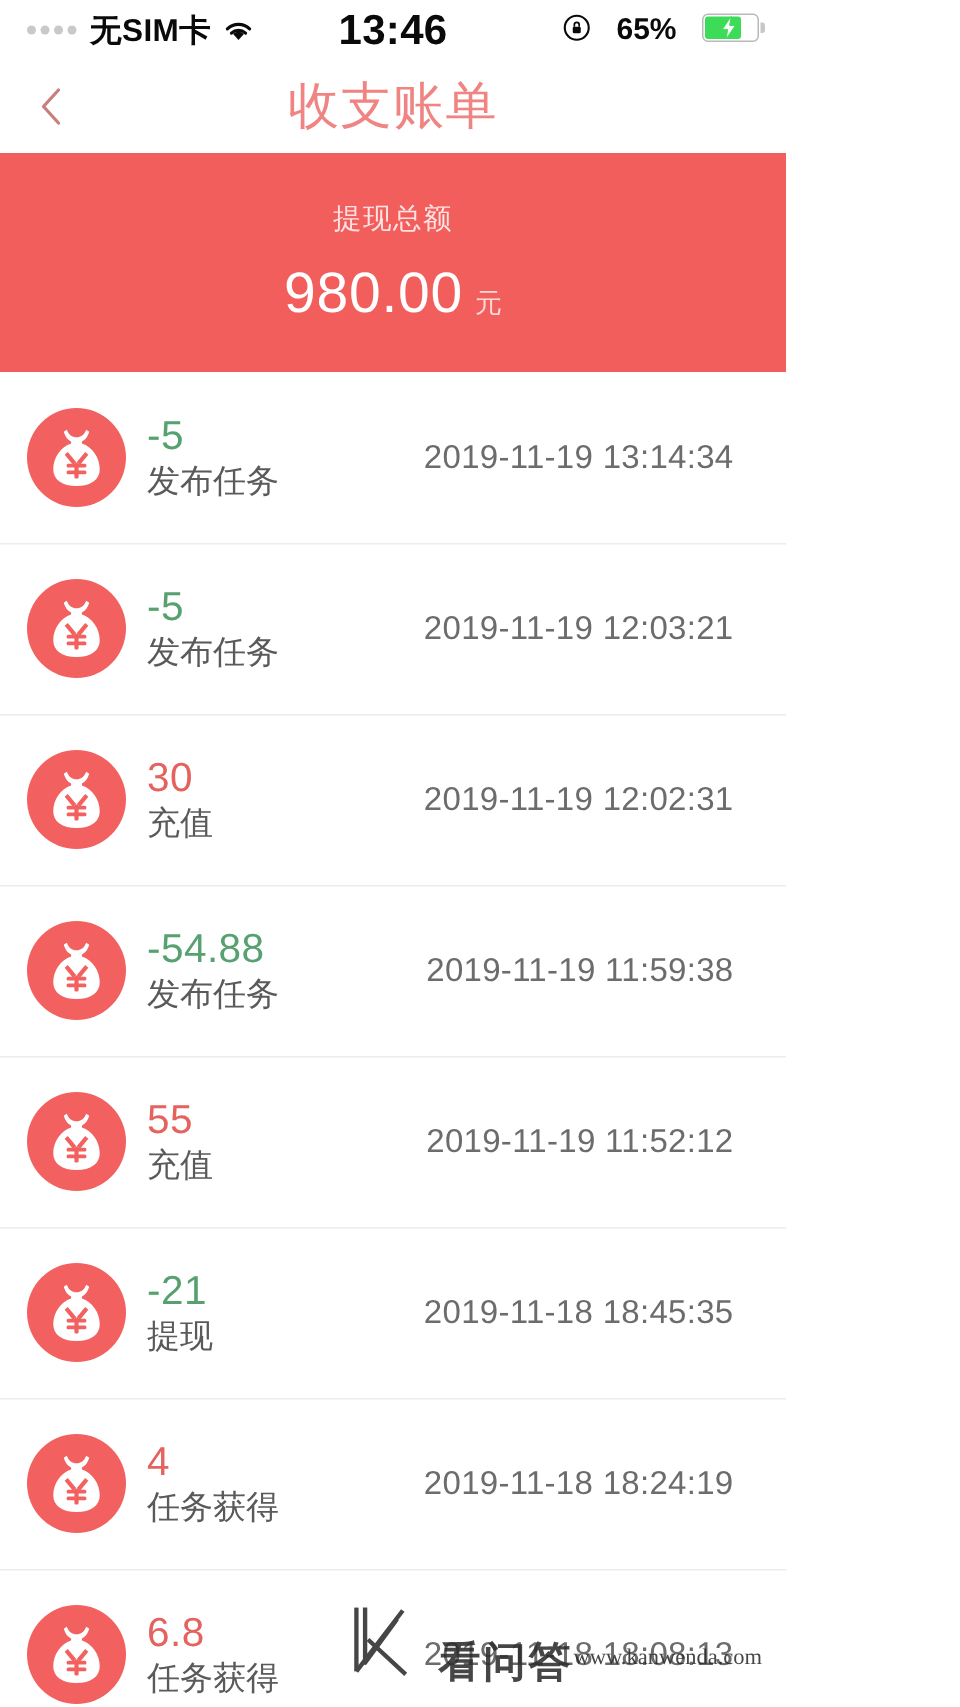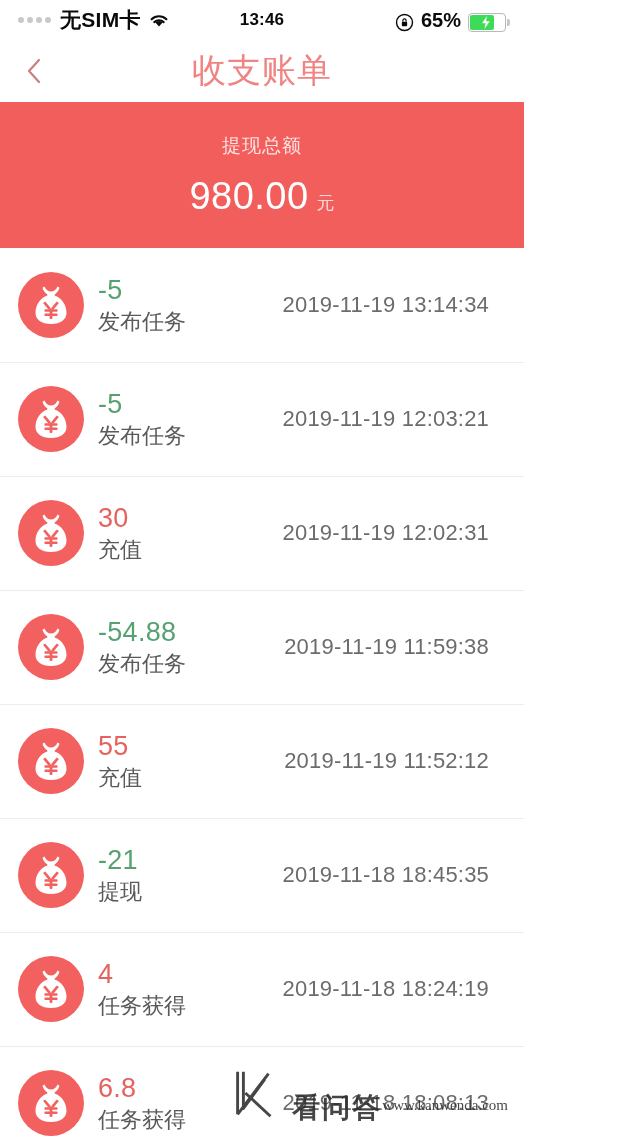--- a/index.html
+++ b/index.html
@@ -22,23 +22,23 @@
   .sb-left { display:flex; align-items:center; gap:7px; }
   .dots { display:flex; gap:3px; align-items:center; margin-right:2px; }
   .dots i { width:6px; height:6px; border-radius:50%; background:#c9c9c9; display:block; }
   .carrier { font-size:21px; font-weight:600; color:#0a0a0a; letter-spacing:.3px; }
   .wifi { display:inline-block; width:22px; height:16px; position:relative; }
   .sb-center {
     position:absolute; left:0; right:0; top:0; bottom:0;
     display:flex; align-items:center; justify-content:center;
     pointer-events:none;
   }
-  .clock { font-size:17px; font-weight:600; color:#0a0a0a; letter-spacing:.2px;text-align:center; }
+  .clock { font-size:28px; font-weight:600; color:#0a0a0a; letter-spacing:.2px;text-align:center; }
   .sb-right {
-    margin-left:auto; display:flex; align-items:flex-end; gap:7px;
+    margin-left:auto; display:flex; align-items:flex-start; gap:17px;
   }
   .lockrot { width:19px; height:19px; }
   .batt-pct { font-size:20px; font-weight:600; color:#0a0a0a; }
   .battery { position:relative; width:38px; height:19px; }
   .battery .shell {
     position:absolute; inset:0; border:1.6px solid #b9b9b9; border-radius:4px;
   }
   .battery .fill {
     position:absolute; left:2px; top:2px; bottom:2px; width:24px;
     background:#3ddc58; border-radius:2px;

